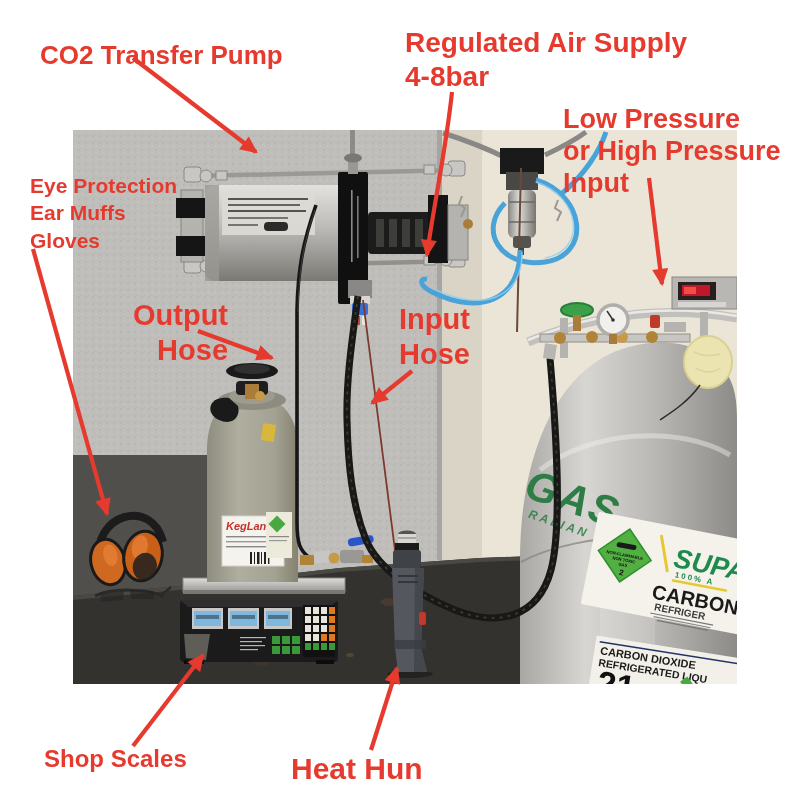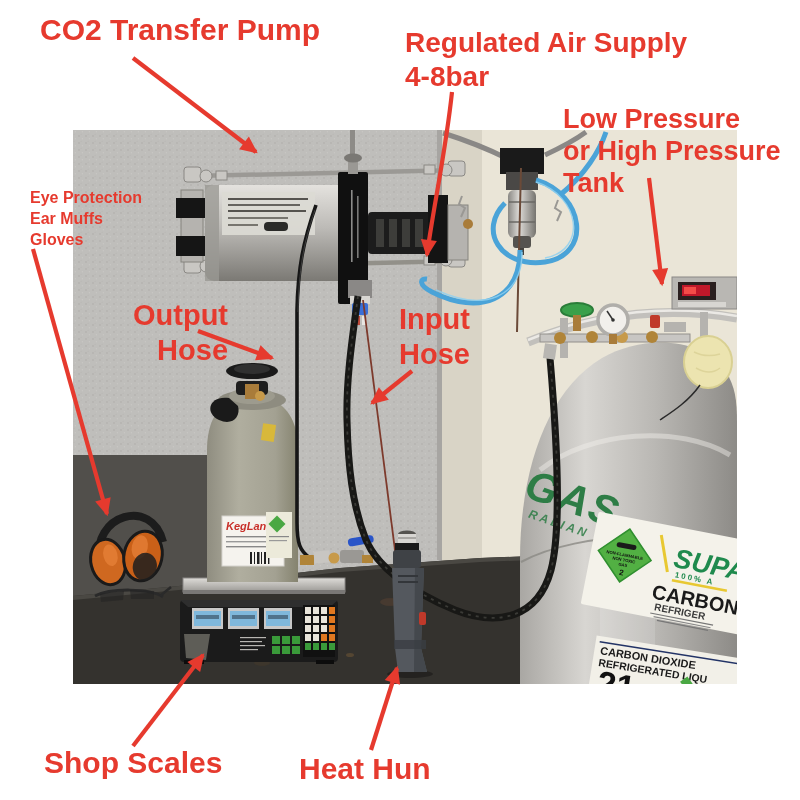--- a/index.html
+++ b/index.html
@@ -402,27 +402,27 @@
   <path class="arrow" d="M133,58 L256,152" marker-end="url(#ah)"></path>
   <path class="arrow" d="M452,92 C446,150 432,215 427,255" marker-end="url(#ah)"></path>
   <path class="arrow" d="M649,178 L662,284" marker-end="url(#ah)"></path>
   <path class="arrow" d="M33,249 L107,514" marker-end="url(#ah)"></path>
   <path class="arrow" d="M198,331 L272,358" marker-end="url(#ah)"></path>
   <path class="arrow" d="M412,371 L372,403" marker-end="url(#ah)"></path>
   <path class="arrow" d="M133,746 L203,655" marker-end="url(#ah)"></path>
   <path class="arrow" d="M371,750 L397,668" marker-end="url(#ah)"></path>
 </svg>
 
-<div class="lbl" style="left:40px;top:12px;font-size:30px;text-align:right;">CO2 Transfer Pump</div>
+<div class="lbl" style="left:40px;top:40px;font-size:26px;text-align:right;">CO2 Transfer Pump</div>
 <div class="lbl" style="left:405px;top:26px;font-size:28px;line-height:1.2;">Regulated Air Supply
 4-8bar</div>
 <div class="lbl" style="left:563px;top:104px;font-size:27px;line-height:1.18;">Low Pressure
 or High Pressure
-Tank</div>
-<div class="lbl" style="left:30px;top:188px;font-size:16px;line-height:1.3;">Eye Protection
+Input</div>
+<div class="lbl" style="left:30px;top:172px;font-size:21px;line-height:1.3;">Eye Protection
 Ear Muffs
 Gloves</div>
 <div class="lbl" style="left:133px;top:298px;font-size:29px;line-height:1.2;text-align:right;">Output
 Hose</div>
 <div class="lbl" style="left:399px;top:302px;font-size:29px;line-height:1.2;">Input
 Hose</div>
-<div class="lbl" style="left:44px;top:745px;font-size:30px;">Shop Scales</div>
-<div class="lbl" style="left:299px;top:751px;font-size:30px;">Heat Hun</div>
+<div class="lbl" style="left:44px;top:745px;font-size:24px;">Shop Scales</div>
+<div class="lbl" style="left:291px;top:751px;font-size:30px;">Heat Hun</div>
 
 </body></html>

